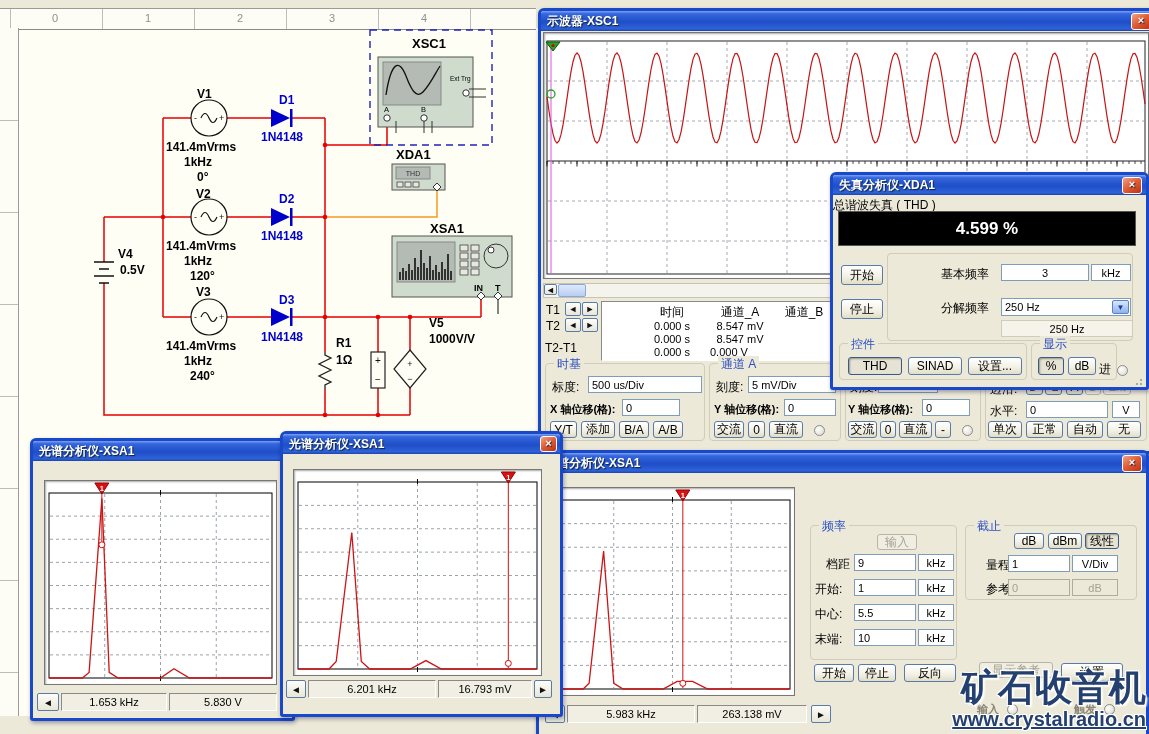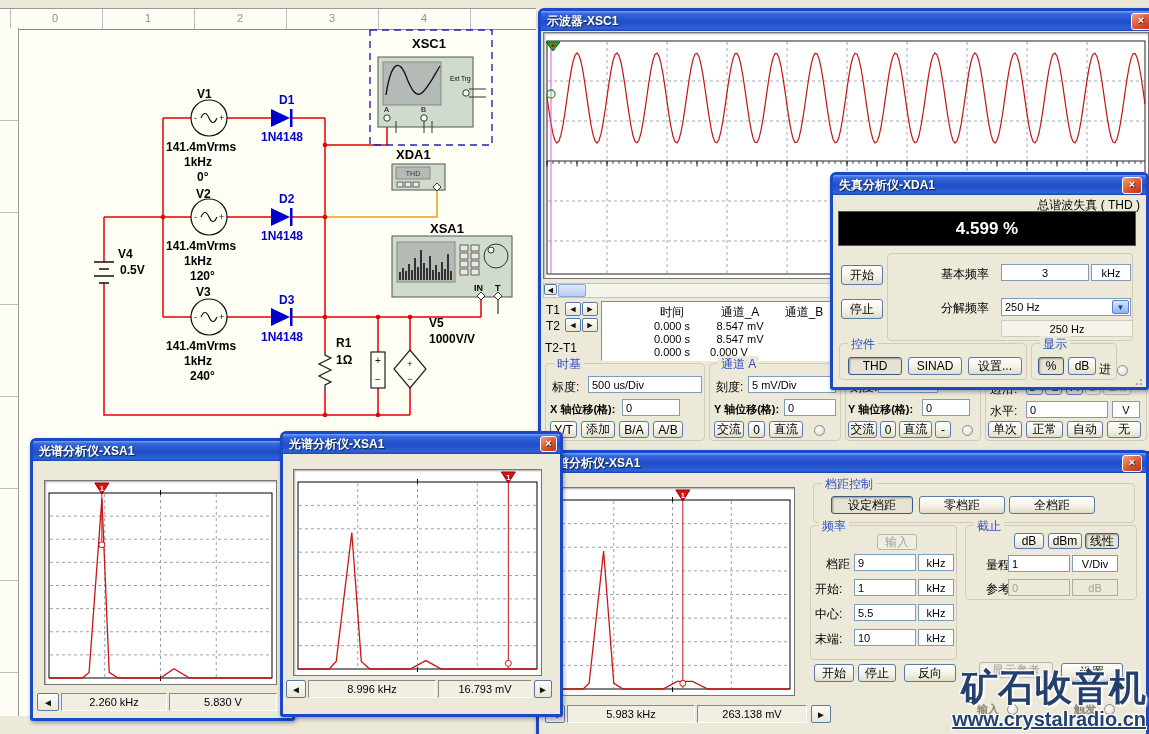--- a/index.html
+++ b/index.html
@@ -475,21 +475,21 @@
     <div class="btn" style="left:81px;top:57px;width:36px;height:17px">自动</div>
     <div class="btn" style="left:121px;top:57px;width:34px;height:17px">无</div>
   </div>
 </div>
 
 <div class="win" id="win-xda1" style="left:830px;top:172px;width:313px;height:212px;z-index:20">
   <div class="tbar">
     <span>失真分析仪-XDA1</span>
     <div class="xbtn" style="right:4px">×</div>
   </div>
-  <div class="abs" style="left:0;top:22px;width:307px;text-align:right;font-size:12px">总谐波失真 ( THD )</div>
+  <div class="abs" style="left:0;top:22px;width:307px;text-align:left;font-size:12px">总谐波失真 ( THD )</div>
   <div class="abs" style="left:5px;top:36px;width:296px;height:33px;background:#000;border:1px solid #555;color:#fff;font-size:17px;font-weight:bold;display:flex;align-items:center;justify-content:center">4.599 %</div>
   <div class="btn" style="left:8px;top:90px;width:42px;height:20px">开始</div>
   <div class="btn" style="left:8px;top:124px;width:42px;height:20px">停止</div>
   <div class="grp" style="left:54px;top:78px;width:246px;height:88px">
     <span class="lb" style="left:53px;top:12px">基本频率</span>
     <div class="field c" style="left:113px;top:10px;width:88px;height:17px">3</div>
     <div class="field c" style="left:203px;top:10px;width:40px;height:17px">kHz</div>
     <span class="lb" style="left:53px;top:46px">分解频率</span>
     <div class="field" style="left:113px;top:44px;width:130px;height:18px">
       <span>250 Hz</span>
@@ -538,26 +538,20 @@
         <circle cx="131.84" cy="195.32999999999998" r="3" fill="#fff" stroke="#d01010" stroke-width="1"></circle>
         <polygon points="124.84,2 138.84,2 131.84,13" fill="#d81212" stroke="#990000"></polygon>
         <text x="131.84" y="9.5" text-anchor="middle" font-size="7.5" font-weight="bold" fill="#fff">1</text>
       </svg>
   </div>
   <div class="abtn" style="left:6px;top:252px;width:20px;height:18px;font-size:10px">◄</div>
   <div class="sfield" style="left:28px;top:252px;width:128px;height:18px">5.983 kHz</div>
   <div class="sfield" style="left:158px;top:252px;width:110px;height:18px">263.138 mV</div>
   <div class="abtn" style="left:272px;top:252px;width:20px;height:18px;font-size:10px">►</div>
 
-  <div class="grp" style="left:274px;top:30px;width:322px;height:40px">
-    <span class="grp-lb">档距控制</span>
-    <div class="btn on" style="left:17px;top:12px;width:82px;height:18px">设定档距</div>
-    <div class="btn" style="left:105px;top:12px;width:86px;height:18px">零档距</div>
-    <div class="btn" style="left:195px;top:12px;width:86px;height:18px">全档距</div>
-  </div>
 
   <div class="grp" style="left:271px;top:72px;width:147px;height:135px">
     <span class="grp-lb">频率</span>
     <div class="btn dis" style="left:66px;top:8px;width:40px;height:16px">输入</div>
     <span class="lb" style="left:15px;top:30px">档距</span>
     <div class="field" style="left:43px;top:28px;width:62px;height:17px">9</div>
     <div class="field c" style="left:107px;top:28px;width:36px;height:17px">kHz</div>
     <span class="lb" style="left:4px;top:55px">开始:</span>
     <div class="field" style="left:43px;top:53px;width:62px;height:17px">1</div>
     <div class="field c" style="left:107px;top:53px;width:36px;height:17px">kHz</div>
@@ -614,21 +608,21 @@
         <line x1="115.5" y1="9" x2="115.5" y2="14" stroke="#000" stroke-width="1"></line>
         <line x1="115.5" y1="195" x2="115.5" y2="200" stroke="#000" stroke-width="1"></line>
         <polyline points="4.0,197.0 37.4,197.0 44.1,191.4 56.9,17.6 64.2,191.4 73.1,197.0 115.5,197.0 128.9,187.8 144.5,197.0 227.0,197.0" fill="none" stroke="#cc1414" stroke-width="1.3"></polyline>
         <line x1="56.851" y1="12" x2="56.851" y2="63.800000000000004" stroke="#d01010" stroke-width="1"></line>
         <circle cx="56.851" cy="63.800000000000004" r="3" fill="#fff" stroke="#d01010" stroke-width="1"></circle>
         <polygon points="49.851,2 63.851,2 56.851,13" fill="#d81212" stroke="#990000"></polygon>
         <text x="56.851" y="9.5" text-anchor="middle" font-size="7.5" font-weight="bold" fill="#fff">1</text>
       </svg>
   </div>
   <div class="abtn" style="left:4px;top:252px;width:22px;height:18px;font-size:10px">◄</div>
-  <div class="sfield" style="left:28px;top:252px;width:106px;height:18px">2.260 kHz</div>
+  <div class="sfield" style="left:28px;top:252px;width:106px;height:18px">1.653 kHz</div>
   <div class="sfield" style="left:136px;top:252px;width:108px;height:18px">5.830 V</div>
 </div>
 
 <div class="win" id="win-sa2" style="left:280px;top:431px;width:277px;height:280px;z-index:50">
   <div class="tbar">
     <span>光谱分析仪-XSA1</span>
     <div class="xbtn" style="right:3px;width:15px;height:14px;line-height:12px">×</div>
   </div>
   <div class="bezel" style="left:10px;top:35px;width:247px;height:205px">
     <svg id="sa2-svg" width="247" height="205">
@@ -646,21 +640,21 @@
         <line x1="123.5" y1="9" x2="123.5" y2="14" stroke="#000" stroke-width="1"></line>
         <line x1="123.5" y1="197" x2="123.5" y2="202" stroke="#000" stroke-width="1"></line>
         <polyline points="4.0,199.0 35.1,199.0 42.2,191.5 57.8,62.5 67.3,191.5 75.7,199.0 116.3,199.0 131.9,190.6 147.4,199.0 243.0,199.0" fill="none" stroke="#cc1414" stroke-width="1.3"></polyline>
         <line x1="214.32" y1="12" x2="214.32" y2="198" stroke="#d01010" stroke-width="1"></line>
         <circle cx="214.32" cy="193.39" r="3" fill="#fff" stroke="#d01010" stroke-width="1"></circle>
         <polygon points="207.32,2 221.32,2 214.32,13" fill="#d81212" stroke="#990000"></polygon>
         <text x="214.32" y="9.5" text-anchor="middle" font-size="7.5" font-weight="bold" fill="#fff">1</text>
       </svg>
   </div>
   <div class="abtn" style="left:3px;top:246px;width:20px;height:18px;font-size:10px">◄</div>
-  <div class="sfield" style="left:25px;top:246px;width:128px;height:18px">8.996 kHz</div>
+  <div class="sfield" style="left:25px;top:246px;width:128px;height:18px">6.201 kHz</div>
   <div class="sfield" style="left:155px;top:246px;width:94px;height:18px">16.793 mV</div>
   <div class="abtn" style="left:251px;top:246px;width:18px;height:18px;font-size:10px">►</div>
 </div>
 
 <div class="abs" id="watermark">
   <div id="wm1">矿石收音机</div>
   <div id="wm2">www.crystalradio.cn</div>
 </div>
 
 </body></html>

